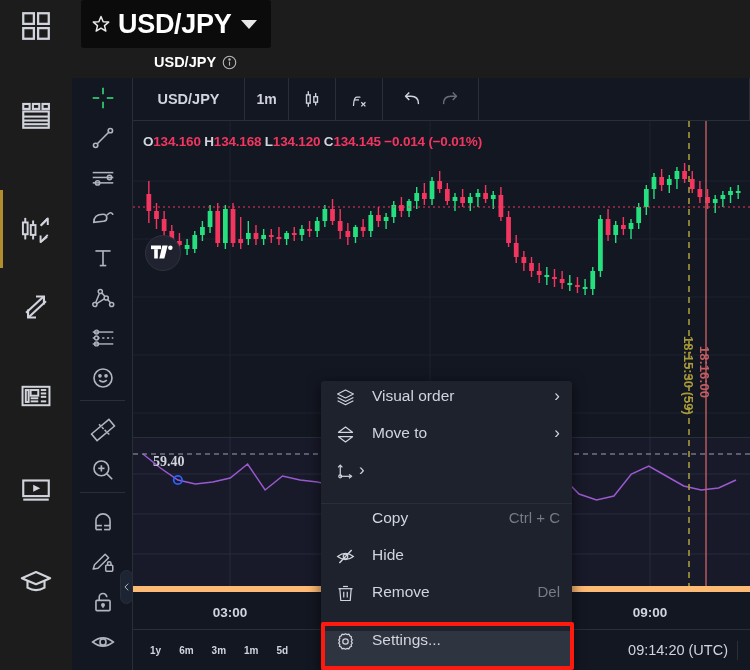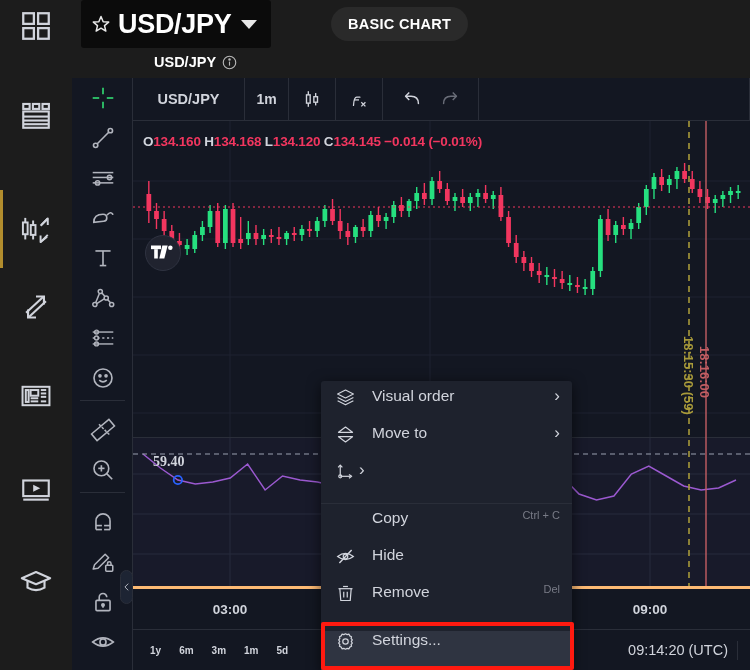--- a/index.html
+++ b/index.html
@@ -94,21 +94,21 @@
 
   
   .chartarea {
     position: absolute; left: 133px; top: 121px; width: 617px; height: 508px;
     background: #131722; overflow: hidden;
   }
   .pane-main { position: absolute; left: 0; top: 0; width: 617px; height: 316px; background:#131722; }
   .pane-sep  { position: absolute; left: 0; top: 316px; width: 617px; height: 1px; background:#2a2e39; }
   .pane-sub  { position: absolute; left: 0; top: 317px; width: 617px; height: 148px; background:#181a2a; }
   .timeaxis  { position: absolute; left: 0; top: 465px; width: 617px; height: 43px;
-               background:#131722; border-top: 3px solid #fdba74; }
+               background:#131722; border-top: 6px solid #fdba74; }
   .ohlc {
     position: absolute; left: 10px; top: 13px;
     font-size: 13.5px; font-weight: bold; white-space: nowrap; letter-spacing: -0.2px;
   }
   .ohlc .lbl { color: #d1d4dc; }
   .ohlc .val { color: #f2365f; margin-top: 8px; }
   .chart-svg { position: absolute; left: 0; top: 0; }
   .axis-label {
     position: absolute; font-size: 13.5px; font-weight: bold; color: #d1d4dc;
     transform: translateX(-50%); top: 13px;
@@ -149,21 +149,21 @@
     padding: 6px 0 0 0; z-index: 50;
   }
   .ctx-item {
     height: 37px; display: flex; align-items: flex-start;
     padding: 0 12px 0 14px; color: #d1d4dc; font-size: 15.5px;
   }
   .ctx-item.highlight { background: #2f3441; }
   .ctx-ico { width: 24px; flex: 0 0 24px; display:flex; align-items:center; }
   .ctx-ico svg { width: 21px; height: 21px; display:block; color:#d1d4dc; }
   .ctx-label { flex: 1; padding-left: 13px; }
-  .ctx-shortcut { color: #787b86; font-size: 11px; }
+  .ctx-shortcut { color: #787b86; font-size: 15px; }
   .ctx-arrow { color: #d1d4dc; font-size: 17px; line-height: 1; }
   .ctx-sep { height: 1px; background: #2a2e39; margin: 5px 0; }
   .ctx-spacer { width: 24px; flex: 0 0 24px; }
   .redbox {
     position: absolute; left: 321px; top: 622px; width: 253px; height: 48px;
     border: 4px solid #ff1a10; border-radius: 2px; z-index: 60; pointer-events:none;
   }
 </style>
 </head>
 <body>
@@ -250,23 +250,20 @@
 
   <div class="header">
     <div class="symbol-box">
       <svg class="star-icon" viewBox="0 0 24 24" fill="none" stroke="currentColor" stroke-width="1.8">
         <polygon points="12,3 14.6,9.2 21.2,9.7 16.2,14 17.8,20.5 12,17 6.2,20.5 7.8,14 2.8,9.7 9.4,9.2" stroke-linejoin="round"></polygon>
       </svg>
       <span class="symbol-text">USD/JPY</span>
       <span class="caret"></span>
     </div>
 
-    <div class="basic-chart">
-      <span>BASIC CHART</span>
-    </div>
 
     <div class="sub-symbol">
       <span>USD/JPY</span>
       <svg class="info-icon" viewBox="0 0 24 24" fill="none" stroke="currentColor" stroke-width="1.8">
         <circle cx="12" cy="12" r="10"></circle>
           <line x1="12" y1="10.5" x2="12" y2="17"></line>
           <circle cx="12" cy="7" r="1.1" fill="currentColor"></circle>
       </svg>
     </div>
   </div>

